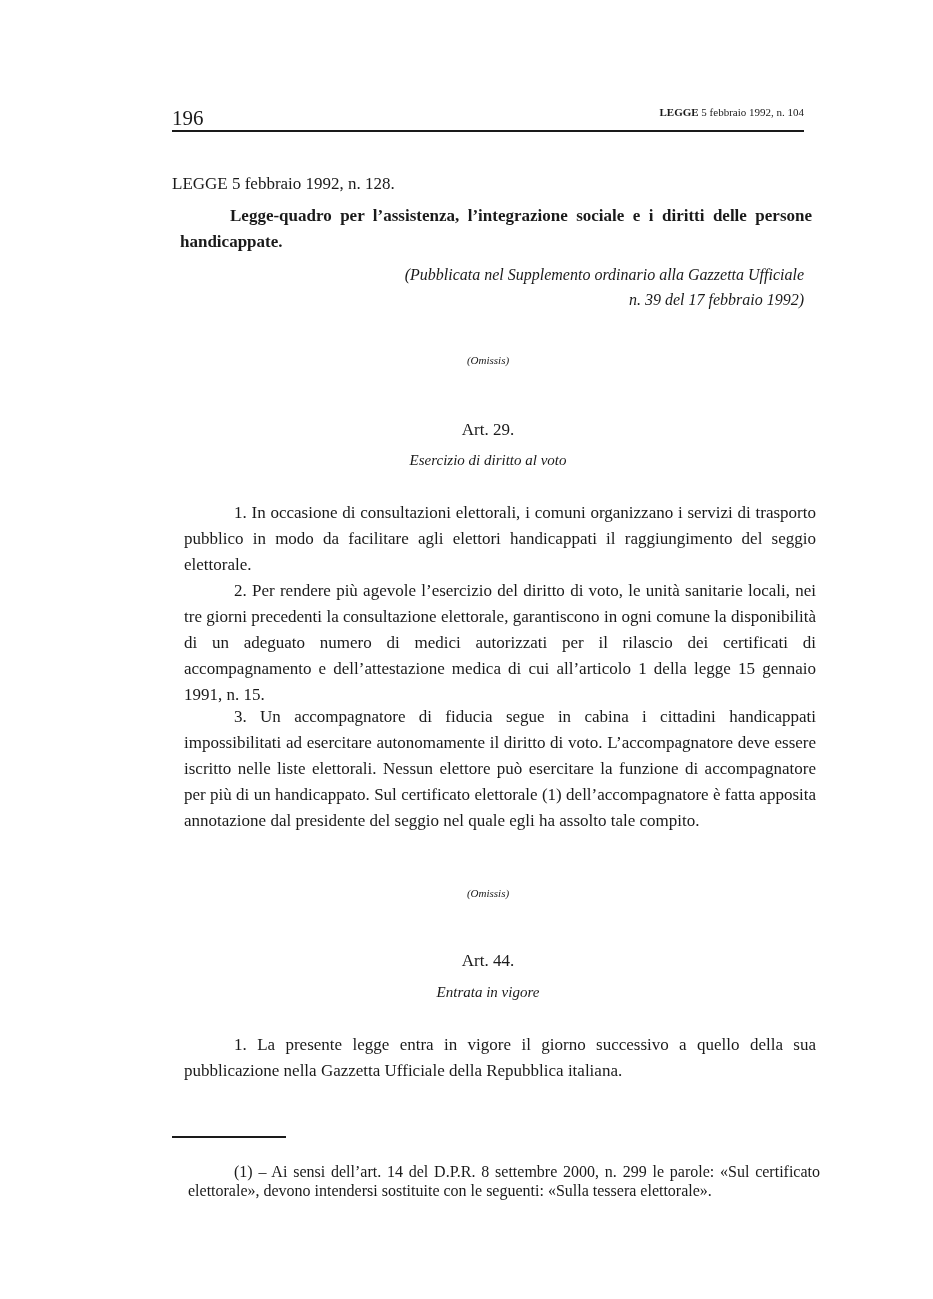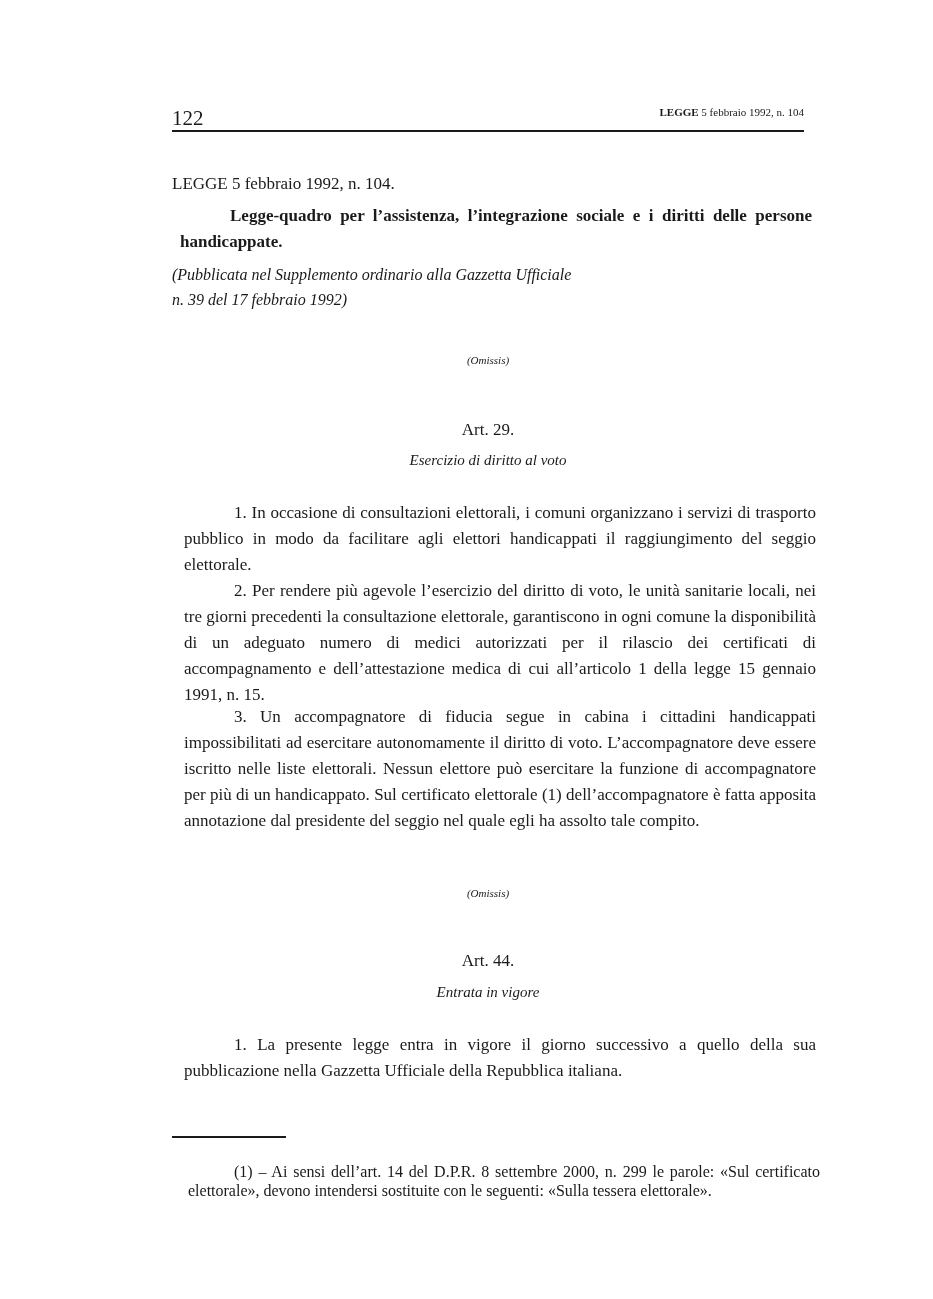--- a/index.html
+++ b/index.html
@@ -7,41 +7,41 @@
          font-family: "Liberation Serif", "DejaVu Serif", serif; color: #1a1a1a; }
   .page { position: absolute; left: 172px; top: 0; width: 632px; }
   .running-head { position: absolute; top: 104px; left: 0; width: 632px; height: 26px;
                   border-bottom: 2px solid #1a1a1a; }
   .page-number { position: absolute; left: 0; top: 2px; font-size: 21px; }
   .running-title { position: absolute; left: 0; right: 0; top: 2px; text-align: right; font-size: 11px; }
   .running-title b { font-weight: bold; }
   .law-ref { position: absolute; top: 174px; left: 0; font-size: 17px; }
   .law-title { position: absolute; top: 203px; left: 0; width: 632px; font-size: 17px; font-weight: bold;
                line-height: 26px; text-indent: 50px; text-align: justify; margin-left: 8px; }
-  .pub { position: absolute; top: 262px; left: 0; width: 632px; text-align: left; font-style: italic;
+  .pub { position: absolute; top: 262px; left: 0; width: 632px; text-align: right; font-style: italic;
          font-size: 16px; line-height: 25px; }
   .omissis { position: absolute; left: 0; width: 632px; text-align: center; font-style: italic; font-size: 11px; }
   .art-num { position: absolute; left: 0; width: 632px; text-align: center; font-size: 17px; }
   .art-sub { position: absolute; left: 0; width: 632px; text-align: center; font-style: italic; font-size: 15px; }
   .para { position: absolute; left: 0; width: 632px; font-size: 17px; line-height: 26px; text-align: justify;
           text-indent: 50px; margin: 12px; }
   .fn-rule { position: absolute; top: 1136px; left: 0; width: 114px; border-top: 2px solid #1a1a1a; }
   .footnote { position: absolute; top: 1146px; left: 0; width: 632px; font-size: 16px; line-height: 19px;
               text-align: justify; text-indent: 46px; margin: 16px; font-family: Liberation Serif, serif; }
 </style>
 </head>
 <body>
 
 <div class="page">
   <div class="running-head">
-    <span class="page-number">122</span>
+    <span class="page-number">196</span>
     <div class="running-title"><b>LEGGE</b><span> 5 febbraio 1992, n. 104</span></div>
   </div>
 
-  <div class="law-ref">LEGGE 5 febbraio 1992, n. 104.</div>
+  <div class="law-ref">LEGGE 5 febbraio 1992, n. 128.</div>
   <div class="law-title">Legge-quadro per l’assistenza, l’integrazione sociale e i diritti delle persone handicappate.</div>
   <div class="pub">
     <div>(Pubblicata nel Supplemento ordinario alla Gazzetta Ufficiale</div>
     <div>n. 39 del 17 febbraio 1992)</div>
   </div>
 
   <div class="omissis" style="top:354px">(Omissis)</div>
 
   <div class="art-num" style="top:420px">Art. 29.</div>
   <div class="art-sub" style="top:452px">Esercizio di diritto al voto</div>

